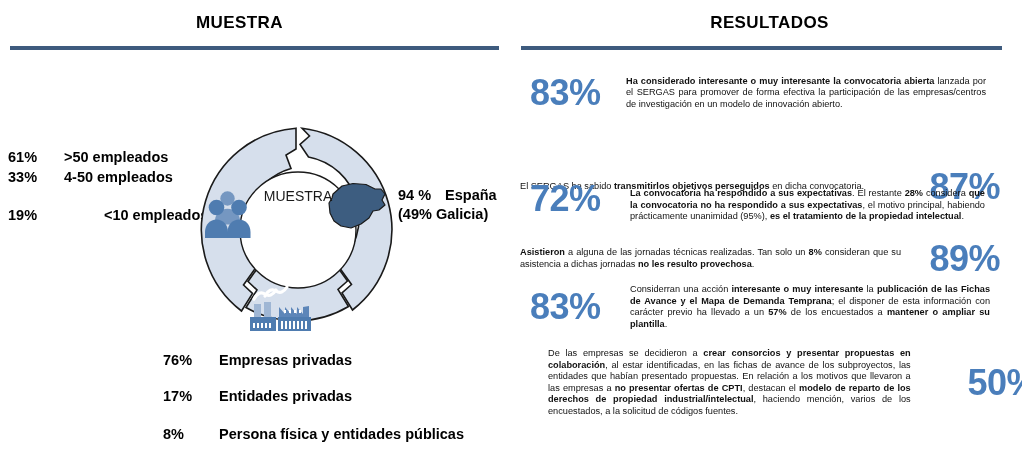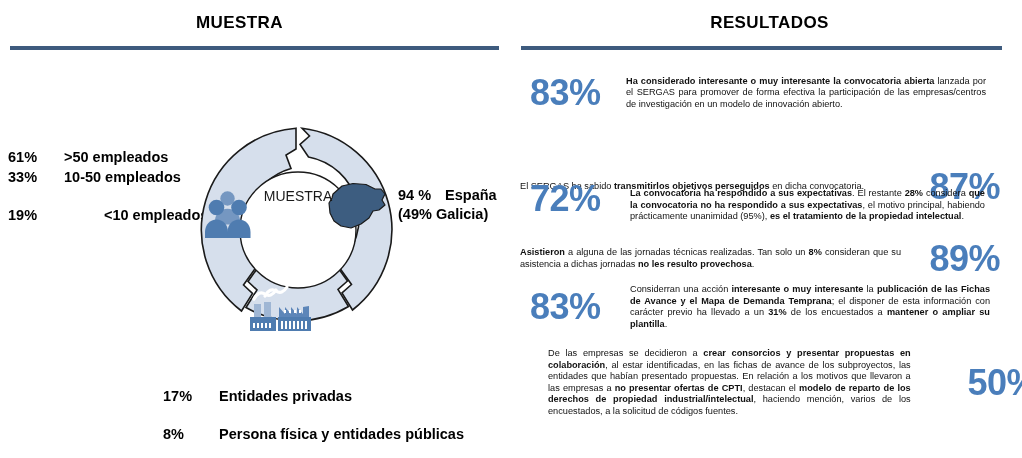--- a/index.html
+++ b/index.html
@@ -167,21 +167,21 @@
 
 <div class="panel" id="panel-muestra">
 
   <div class="panel-title">MUESTRA</div>
   <div class="rule" id="rule-muestra"></div>
 
   <div class="stat-row" id="size-1">
     <span class="stat-pct">61%</span><span class="stat-label">&gt;50 empleados</span>
   </div>
   <div class="stat-row" id="size-2">
-    <span class="stat-pct">33%</span><span class="stat-label">10-50  empleados</span>
+    <span class="stat-pct">33%</span><span class="stat-label">4-50  empleados</span>
   </div>
   <div class="stat-row" id="size-3">
     <span class="stat-pct">19%</span><span class="stat-label">&lt;10 empleados</span>
   </div>
 
   <div id="donut-wrap">
     <svg width="224" height="224" viewBox="0 0 224 224">
       <defs>
         <style>
           .seg { fill: #d6dfec; stroke: #1a1a1a; stroke-width: 1.6; }
@@ -268,20 +268,23 @@
     <div id="donut-center-text">
       <div id="donut-label">MUESTRA</div>
     </div>
   </div>
 
   <div id="spain-callout">
     <div class="ln1"><span class="num">94 %</span><span>España</span></div>
     <div class="ln2"><span>(49% Galicia)</span></div>
   </div>
 
+  <div class="stat-row" id="type-1">
+    <span class="stat-pct">76%</span><span class="stat-label">Empresas privadas</span>
+  </div>
   <div class="stat-row" id="type-2">
     <span class="stat-pct">17%</span><span class="stat-label">Entidades privadas</span>
   </div>
   <div class="stat-row" id="type-3">
     <span class="stat-pct">8%</span><span class="stat-label">Persona física y entidades públicas</span>
   </div>
 </div>
 
 <div class="panel" id="panel-resultados">
   <div class="panel-title">RESULTADOS</div>
@@ -303,19 +306,19 @@
   <div class="result-text"><b>La convocatoria ha respondido a sus expectativas</b>. El restante <b>28%</b> considera <b>que la convocatoria no ha respondido a sus expectativas</b>, el motivo principal, habiendo prácticamente unanimidad (95%), <b>es el tratamiento de la propiedad intelectual</b>.</div>
 </div>
 
 <div class="result-row" id="res-4">
   <div class="result-text"><b>Asistieron</b> a alguna de las jornadas técnicas realizadas. Tan solo un <b>8%</b> consideran que su asistencia a dichas jornadas <b>no les resulto provechosa</b>.</div>
   <div class="result-pct">89%</div>
 </div>
 
 <div class="result-row" id="res-5">
   <div class="result-pct">83%</div>
-  <div class="result-text">Considerran una acción <b>interesante o muy interesante</b> la <b>publicación de las Fichas de Avance y el Mapa de Demanda Temprana</b>; el disponer de esta información con carácter previo ha llevado a un <b>31%</b> de los encuestados a <b>mantener o ampliar su plantilla</b>.</div>
+  <div class="result-text">Considerran una acción <b>interesante o muy interesante</b> la <b>publicación de las Fichas de Avance y el Mapa de Demanda Temprana</b>; el disponer de esta información con carácter previo ha llevado a un <b>57%</b> de los encuestados a <b>mantener o ampliar su plantilla</b>.</div>
 </div>
 
 <div class="result-row" id="res-6">
   <div class="result-text">De las empresas se decidieron a <b>crear consorcios y presentar propuestas en colaboración</b>, al estar identificadas, en las fichas de avance de los subproyectos, las entidades que habían presentado propuestas. En relación a los motivos que llevaron a las empresas a <b>no presentar ofertas de CPTI</b>, destacan el <b>modelo de reparto de los derechos de propiedad industrial/intelectual</b>, haciendo mención, varios de los encuestados, a la solicitud de códigos fuentes.</div>
   <div class="result-pct">50%</div>
 </div>
 
 </body></html>

